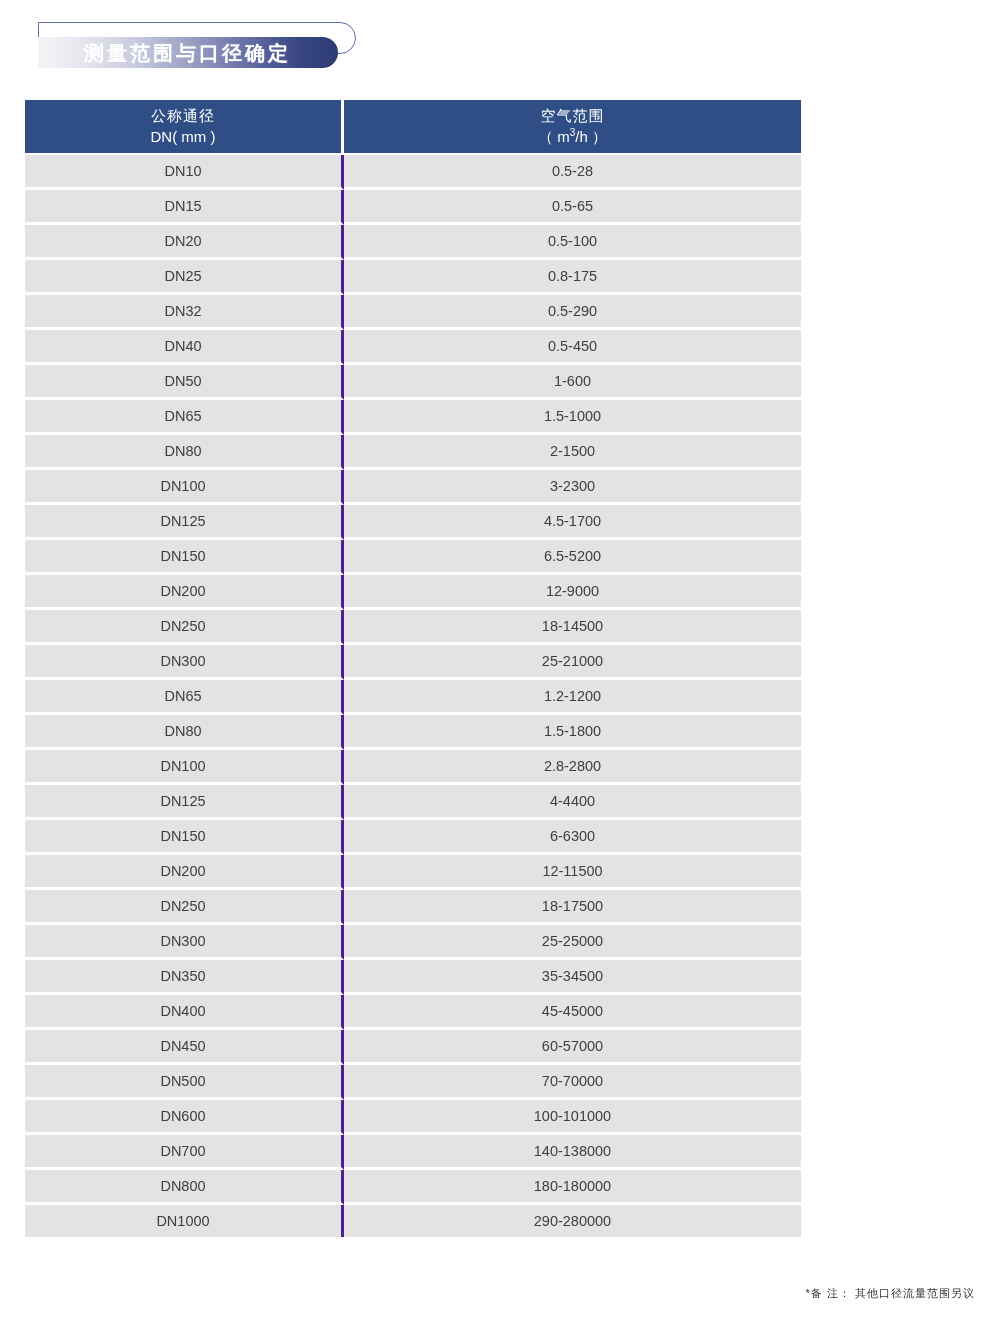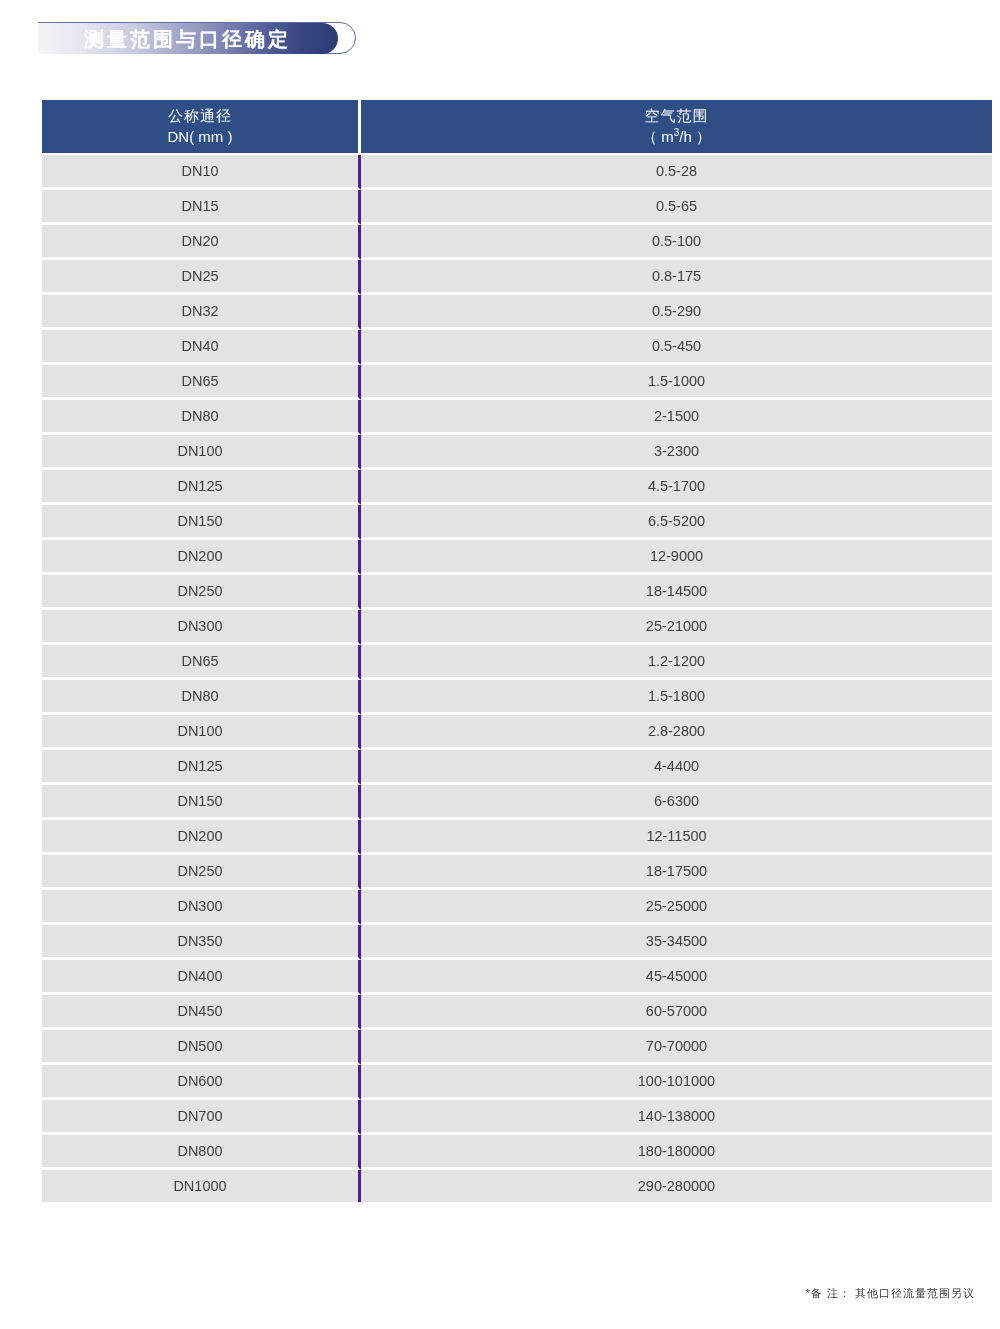--- a/index.html
+++ b/index.html
@@ -31,21 +31,21 @@
     width: 318px;
     height: 32px;
     box-sizing: border-box;
     border: 1px solid #5b6ea8;
     border-radius: 0 17px 17px 0;
     background: transparent;
   }
   .banner-fill {
     position: absolute;
     left: 0px;
-    top: 1px;
+    top: 15px;
     width: 300px;
     height: 31px;
     box-sizing: border-box;
     border-radius: 0 16px 16px 0;
     background: linear-gradient(to right,
         #f4f4f8 0%,
         #e7e7f0 14%,
         #c9cbe0 32%,
         #8f95bd 55%,
         #5a639d 74%,
@@ -61,23 +61,23 @@
     letter-spacing: 3px;
     color: #ffffff;
     line-height: 1;
     text-shadow: 0 0 1px rgba(255,255,255,0.5);
     white-space: nowrap;
   }
 
   
   .table {
     position: absolute;
-    left: 42px;
+    left: 25px;
     top: 100px;
-    width: 950px;
+    width: 776px;
     border-collapse: separate;
     border-spacing: 0;
   }
   .thead-row th {
     background: #2f4e85;
     color: #ffffff;
     font-weight: normal;
     padding: 0;
     height: 53px;
     vertical-align: middle;
@@ -176,20 +176,24 @@
       </tr>
       <tr class="data-row">
         <td class="col-dn">DN32</td>
         <td class="col-range">0.5-290</td>
       </tr>
       <tr class="data-row">
         <td class="col-dn">DN40</td>
         <td class="col-range">0.5-450</td>
       </tr>
       <tr class="data-row">
+        <td class="col-dn">DN50</td>
+        <td class="col-range">1-600</td>
+      </tr>
+      <tr class="data-row">
         <td class="col-dn">DN65</td>
         <td class="col-range">1.5-1000</td>
       </tr>
       <tr class="data-row">
         <td class="col-dn">DN80</td>
         <td class="col-range">2-1500</td>
       </tr>
       <tr class="data-row">
         <td class="col-dn">DN100</td>
         <td class="col-range">3-2300</td>

